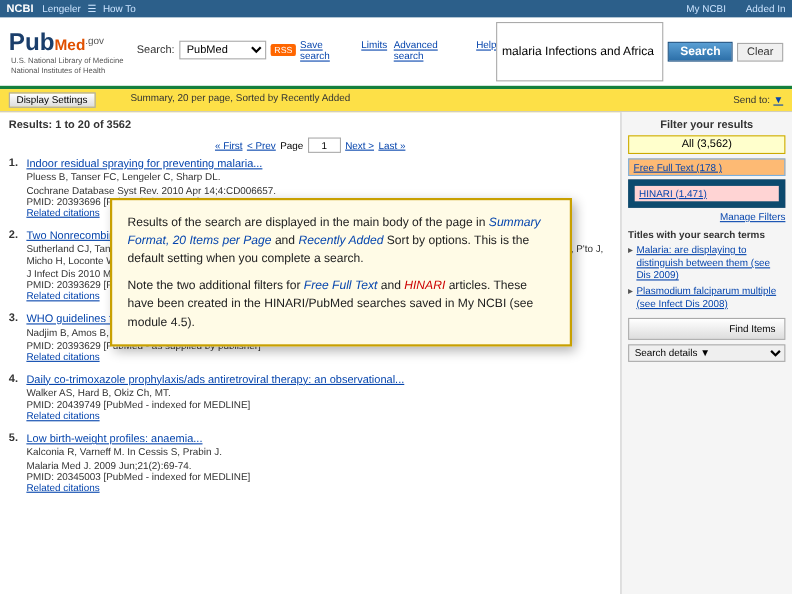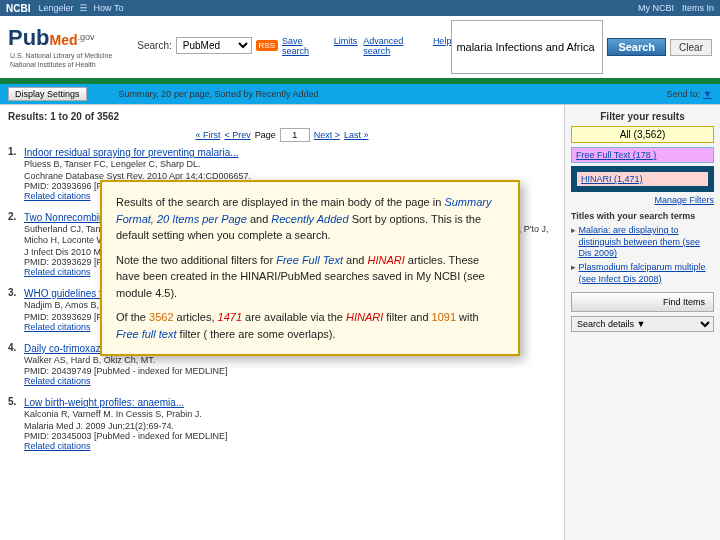--- a/index.html
+++ b/index.html
@@ -32,36 +32,36 @@
       gap: 6px;
     }
     .top-bar-links span {
       color: #cce4ff;
       font-size: 9px;
       cursor: pointer;
     }
     .top-bar-right {
       margin-left: auto;
       display: flex;
-      gap: 8px;
+      gap: 18px;
     }
     .top-bar-right span {
       color: #cce4ff;
       font-size: 9px;
       cursor: pointer;
     }
 
     
     .header {
       background: #fff;
-      border-bottom: 6px solid #15803d;
+      border-bottom: 3px solid #15803d;
       padding: 4px 8px;
       display: flex;
       align-items: center;
-      gap: 17px;
+      gap: 4px;
     }
     .pubmed-logo {
       display: flex;
       align-items: center;
       gap: 2px;
     }
     .pubmed-logo .pub {
       font-size: 22px;
       font-weight: bold;
       color: #1a3e6b;
@@ -148,25 +148,24 @@
       background: #f0f0f0;
       color: #333;
       border: 1px solid #aaa;
       padding: 2px 8px;
       font-size: 10px;
       cursor: pointer;
     }
 
     
     .toolbar-row {
-      background: #0ea5e9;
+      background: #fde047;
       border-bottom: 1px solid #ccc;
       padding: 3px 8px;
       display: flex;
-      align-items: center;
       gap: 8px;
     }
     .display-settings-btn {
       background: linear-gradient(#fff, #ddd);
       border: 1px solid #aaa;
       padding: 1px 6px;
       font-size: 9px;
       cursor: pointer;
     }
     .toolbar-info {
@@ -276,21 +275,21 @@
     .filter-all {
       background: #ffffcc;
       border: 1px solid #ccaa00;
       padding: 2px 11px;
       font-size: 10px;
       text-align: center;
       margin-bottom: 4px;
       cursor: pointer;
     }
     .filter-item {
-      background: #f0abfc;
+      background: #fdba74;
       border: 1px solid #7ab0e0;
       padding: 2px 4px;
       font-size: 9px;
       margin-bottom: 3px;
       color: #0645ad;
       cursor: pointer;
       text-decoration: underline;
     }
     .filter-item.hinari {
       background: #ffd4d4;
@@ -409,21 +408,21 @@
 
 <div class="top-bar">
   <span class="top-bar-ncbi">NCBI</span>
   <div class="top-bar-links">
     <span>Lengeler</span>
     <span>☰</span>
     <span>How To</span>
   </div>
   <div class="top-bar-right">
     <span>My NCBI</span>
-    <span>Items In</span>
+    <span>Added In</span>
   </div>
 </div>
 
 <div class="header">
   <div class="pubmed-logo">
     <div>
       <span class="pub">Pub</span><span class="med">Med</span><span class="gov">.gov</span>
       <div class="logo-subtitle">
         <span>U.S. National Library of Medicine</span><br>
         <span>National Institutes of Health</span>
@@ -571,17 +570,13 @@
 <div class="overlay-popup">
   <p>
     Results of the search are displayed in the main body of the page in
     <span class="highlight-blue">Summary Format, 20 Items per Page</span> and <span class="highlight-blue">Recently Added</span> Sort by
     options. This is the default setting when you complete a search.
   </p>
   <p>
     Note the two additional filters for <span class="highlight-blue">Free Full Text</span> and <span class="highlight-red">HINARI</span> articles.
     These have been created in the HINARI/PubMed searches saved in My NCBI (see module 4.5).
   </p>
-  <p>
-    Of the <span class="highlight-orange">3562</span> articles, <span class="highlight-red">1471</span> are available via the <span class="highlight-red">HINARI</span> filter and <span class="highlight-orange">1091</span>
-    with <span class="highlight-blue">Free full text</span> filter ( there are some overlaps).
-  </p>
 </div>
 
 </body></html>

